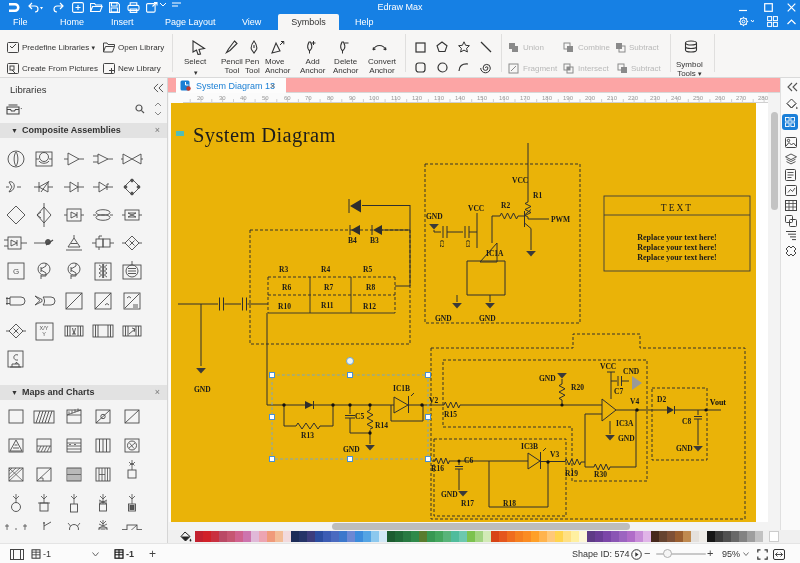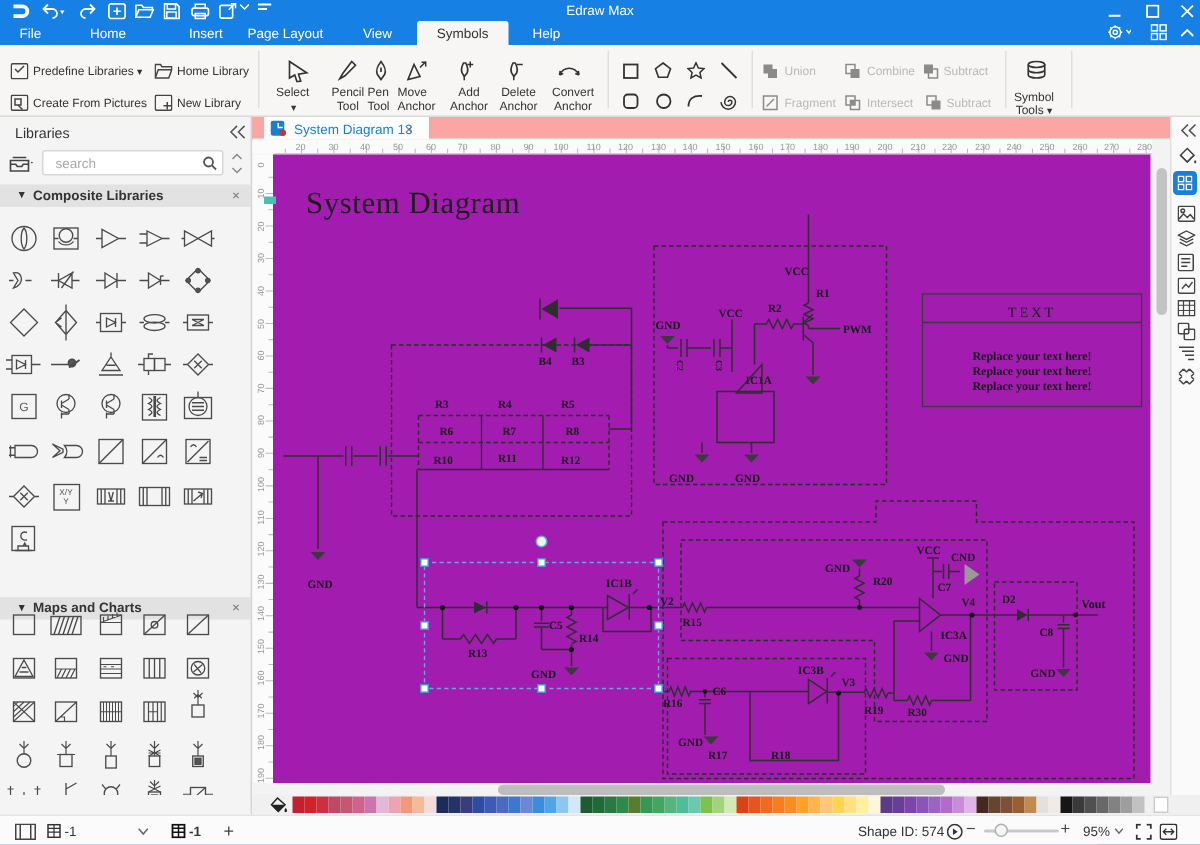--- a/index.html
+++ b/index.html
@@ -25,21 +25,21 @@
 #searchrow { position:absolute; left:0; top:22px; width:100%; height:40px; }
 #searchbox { position:absolute; left:28px; top:0px; width:121px; height:17px; background:#fff; border:1px solid #d8d8d8; border-radius:2px; font-size:9px; color:#aaa; line-height:16px; padding-left:8px; }
 .secbar { position:absolute; left:0; width:168px; height:15px; background:#e2e2e2; font-size:9px; color:#333; line-height:15px; }
 .secbar .x { position:absolute; right:8px; top:0; color:#777; }
 
 #tabbar { position:absolute; left:168px; top:78px; width:612px; height:15px; background:#fca5a5; border-bottom:1px solid #d8d8d8; }
 #doctab { position:absolute; left:8px; top:0; width:110px; height:15px; background:#fdfdfd; font-size:9px; color:#1a7fd4; }
 #hruler { position:absolute; left:169px; top:93px; width:599px; height:10px; background:#fbfbfb; border-bottom:1px solid #d0d0d0; overflow:hidden; }
 #vruler { position:absolute; left:169px; top:103px; width:14px; height:419px; background:#fbfbfb; border-right:1px solid #d0d0d0; overflow:hidden; }
 #corner { position:absolute; left:169px; top:93px; width:14px; height:10px; background:#fbfbfb; }
-#canvas { position:absolute; left:182px; top:103px; width:585px; height:419px; background:#a21caf; overflow:hidden; }
+#canvas { position:absolute; left:171px; top:103px; width:585px; height:419px; background:#eab308; overflow:hidden; }
 #vscroll { position:absolute; left:768px; top:93px; width:12px; height:437px; background:#f3f3f3; }
 #vthumb { position:absolute; left:2.5px; top:19px; width:7px; height:98px; background:#c3c3c3; border-radius:4px; }
 #rightbar { position:absolute; left:780px; top:78px; width:20px; height:452px; background:#fafafa; border-left:1px solid #e0e0e0; }
 #hscroll { position:absolute; left:168px; top:522px; width:600px; height:8px; background:#f3f3f3; }
 #hthumb { position:absolute; left:164px; top:0.5px; width:298px; height:7px; background:#bdbdbd; border-radius:4px; }
 
 #palette { position:absolute; left:168px; top:530px; width:632px; height:13px; background:#f0f0f0; }
 #palette .sq { position:absolute; top:1px; width:8px; height:11px; }
 #statusbar { position:absolute; left:0; top:543px; width:800px; height:20px; background:#fbfbfb; border-top:1px solid #e4e4e4; font-size:9px; color:#333; }
 </style>
@@ -108,21 +108,21 @@
           <rect x="0.6" y="6.4" width="4" height="4" fill="none" stroke="#fff" stroke-width="1"></rect>
           <rect x="6.4" y="6.4" width="4" height="4" fill="none" stroke="#fff" stroke-width="1"></rect>
         </svg>
       <svg style="position:absolute;right:4px;top:19px" width="9" height="6" viewBox="0 0 9 6">
           <path d="M0.5 5 L4.5 1 L8.5 5" fill="none" stroke="#fff" stroke-width="1.2"></path>
         </svg>
     </div>
     <div id="menurow">
       <div class="menuitem" style="left:13px">File</div>
       <div class="menuitem" style="left:60px">Home</div>
-      <div class="menuitem" style="left:126px">Insert</div>
+      <div class="menuitem" style="left:111px">Insert</div>
       <div class="menuitem" style="left:165px">Page Layout</div>
       <div class="menuitem" style="left:242px">View</div>
       <div id="symtab">Symbols</div>
       <div class="menuitem" style="left:355px">Help</div>
     </div>
   </div>
   <div id="ribbon">
     <svg style="position:absolute;left:7px;top:12px" width="12" height="11" viewBox="0 0 12 11">
         <rect x="0.5" y="0.5" width="11" height="10" rx="1" fill="none" stroke="#444"></rect>
         <path d="M3 4 l2 2 4-4" fill="none" stroke="#444"></path>
@@ -130,21 +130,21 @@
     <div class="rlbl" style="left:22px;top:13px">Predefine Libraries <span style="font-size:7px">▾</span></div>
     <svg style="position:absolute;left:7px;top:33px" width="12" height="11" viewBox="0 0 12 11">
         <rect x="0.5" y="0.5" width="11" height="10" rx="1" fill="none" stroke="#444"></rect>
         <rect x="3" y="3" width="4" height="4" fill="none" stroke="#444"></rect>
         <path d="M5 7 l3 3" stroke="#444"></path>
       </svg>
     <div class="rlbl" style="left:22px;top:34px">Create From Pictures</div>
     <svg style="position:absolute;left:103px;top:12px" width="12" height="11" viewBox="0 0 12 11">
         <path d="M0.5 10 V1 h3.5 l1 1.5 h6.5 v2 M0.5 10 l2-5.5 h9 l-2 5.5 z" fill="none" stroke="#444"></path>
       </svg>
-    <div class="rlbl" style="left:118px;top:13px">Home Library</div>
+    <div class="rlbl" style="left:118px;top:13px">Open Library</div>
     <svg style="position:absolute;left:103px;top:33px" width="12" height="11" viewBox="0 0 12 11">
         <rect x="0.5" y="0.5" width="11" height="10" rx="1" fill="none" stroke="#444"></rect>
         <path d="M8.5 5 v5 M6 7.5 h5" stroke="#444"></path>
       </svg>
     <div class="rlbl" style="left:118px;top:34px">New Library</div>
     <div class="rsep" style="left:172px"></div>
     <svg style="position:absolute;left:191px;top:10px" width="16" height="15" viewBox="0 0 16 15">
         <path d="M2 1 L13.5 8.5 L8 9.5 L9.5 14 L7 14.5 L5.5 10 L2 12 Z" fill="none" stroke="#333" stroke-width="1.1"></path>
       </svg>
     <div class="rlbl" style="left:184px;top:27px">Select</div>
@@ -247,35 +247,34 @@
       <svg style="position:absolute;right:3px;top:5px" width="11" height="10" viewBox="0 0 12 11">
           <path d="M5.5 1 L1 5.5 L5.5 10 M11 1 L6.5 5.5 L11 10" fill="none" stroke="#555" stroke-width="1.1"></path>
         </svg>
     </div>
     <div id="searchrow">
       <svg style="position:absolute;left:6px;top:3px" width="17" height="12" viewBox="0 0 17 12">
           <path d="M1 4 h12 v7 h-12 z M1 6.5 h3.5 l1 1.5 h3 l1-1.5 h3.5" fill="none" stroke="#444" stroke-width="1.1"></path>
           <path d="M2.5 2 h9" stroke="#444"></path>
           <path d="M14.5 5 l1.5 0 l-0.75 1.2 z" fill="#444"></path>
         </svg>
-      <div id="searchbox">search</div>
       <svg style="position:absolute;left:135px;top:4px" width="10" height="10" viewBox="0 0 10 10">
           <circle cx="4" cy="4" r="3" fill="none" stroke="#555" stroke-width="1.2"></circle>
           <path d="M6.3 6.3 L9 9" stroke="#555" stroke-width="1.2"></path>
         </svg>
       <svg style="position:absolute;left:153px;top:1px" width="10" height="16" viewBox="0 0 10 16">
           <path d="M2 5 L5 2 L8 5 M2 11 L5 14 L8 11" fill="none" stroke="#888" stroke-width="1"></path>
         </svg>
     </div>
     <div class="secbar" style="top:45px">
         <span style="position:absolute;left:11px;top:0;font-size:7px">▼</span>
-        <span style="position:absolute;left:22px;font-weight:bold">Composite Libraries</span>
+        <span style="position:absolute;left:22px;font-weight:bold">Composite Assemblies</span>
         <span class="x">×</span>
       </div>
-    <div class="secbar" style="top:320px">
+    <div class="secbar" style="top:307px">
         <span style="position:absolute;left:11px;top:0;font-size:7px">▼</span>
         <span style="position:absolute;left:22px;font-weight:bold">Maps and Charts</span>
         <span class="x">×</span>
       </div>
     <svg id="libsvg" style="position:absolute;left:0;top:0" width="168" height="452" viewBox="0 0 168 452" fill="none" stroke="#4a4a4a" stroke-width="0.9">
       <defs>
         <g id="g1">
             <circle cx="12" cy="12" r="8"></circle>
             <path d="M12 5 c2.5 3 2.5 11 0 14 c-2.5-3-2.5-11 0-14 z"></path>
           </g>

